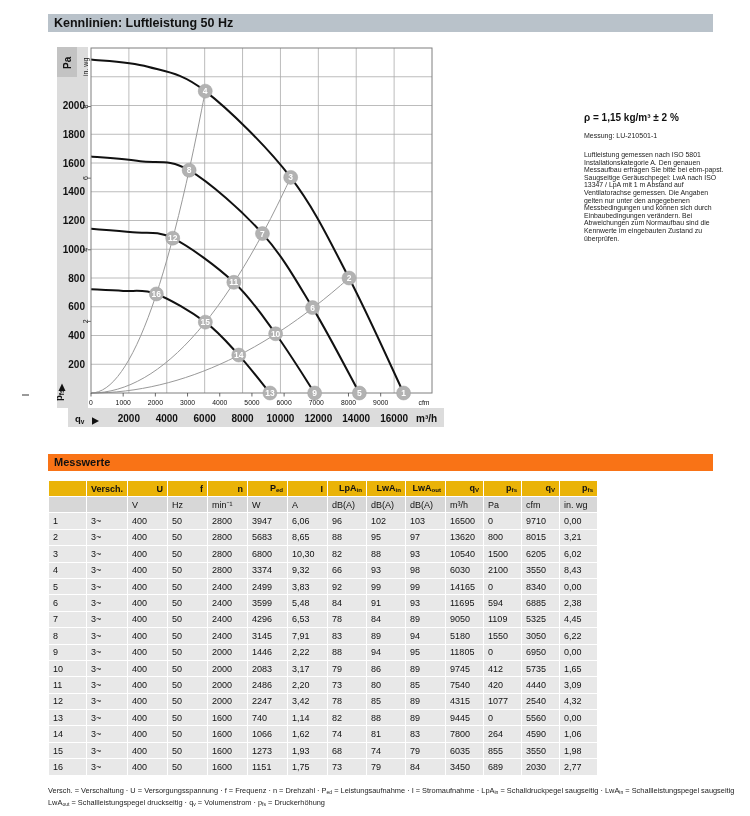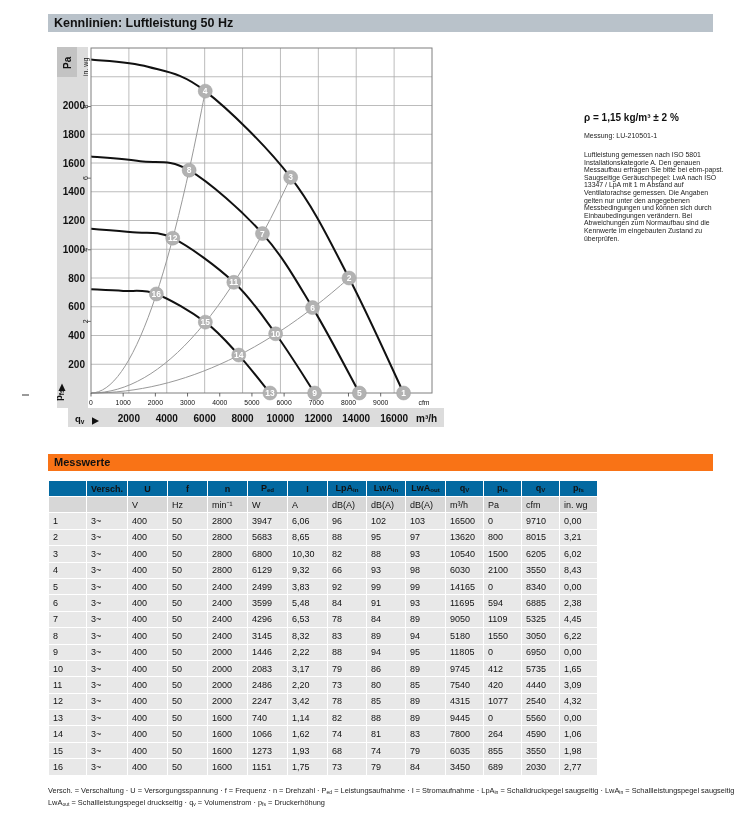--- a/index.html
+++ b/index.html
@@ -18,21 +18,21 @@
   .rho{font-weight:bold;font-size:10px;margin-bottom:9px}
   .messung{font-size:7px;color:#222;margin-bottom:12px}
   .note{font-size:6.9px;line-height:7.6px;color:#222;width:143px;text-align:left}
 
   .mess-bar{position:absolute;left:48px;top:454px;width:665px;height:17px;
             background:#f97316;box-sizing:border-box;padding-left:6px;
             font-weight:bold;font-size:11px;line-height:17px}
 
   table.mess{position:absolute;left:48px;top:480px;border-collapse:separate;
              border-spacing:1.2px;font-size:9px;table-layout:fixed}
-  table.mess th{background:#0369a1;font-weight:bold;text-align:center;
+  table.mess th{background:#eab308;font-weight:bold;text-align:right;
                 padding:1px 4px;height:13px;overflow:hidden;white-space:nowrap}
   table.mess tr.units td{background:#d7d7d7}
   table.mess td{background:#e8e8e8;padding:1px 4px;height:13.4px;
                 overflow:hidden;white-space:nowrap}
   sub{font-size:68%;vertical-align:-18%}
 
   .footnote{position:absolute;left:48px;width:675px;font-size:7.4px;color:#222;white-space:nowrap}
   .fn1{top:786px}
   .fn2{top:798px}
 </style>
@@ -274,21 +274,21 @@
         <td>1500</td>
         <td>6205</td>
         <td>6,02</td>
       </tr>
       <tr>
         <td>4</td>
         <td>3~</td>
         <td>400</td>
         <td>50</td>
         <td>2800</td>
-        <td>6129</td>
+        <td>3374</td>
         <td>9,32</td>
         <td>66</td>
         <td>93</td>
         <td>98</td>
         <td>6030</td>
         <td>2100</td>
         <td>3550</td>
         <td>8,43</td>
       </tr>
       <tr>
@@ -339,21 +339,21 @@
         <td>5325</td>
         <td>4,45</td>
       </tr>
       <tr>
         <td>8</td>
         <td>3~</td>
         <td>400</td>
         <td>50</td>
         <td>2400</td>
         <td>3145</td>
-        <td>8,32</td>
+        <td>7,91</td>
         <td>83</td>
         <td>89</td>
         <td>94</td>
         <td>5180</td>
         <td>1550</td>
         <td>3050</td>
         <td>6,22</td>
       </tr>
       <tr>
         <td>9</td>

